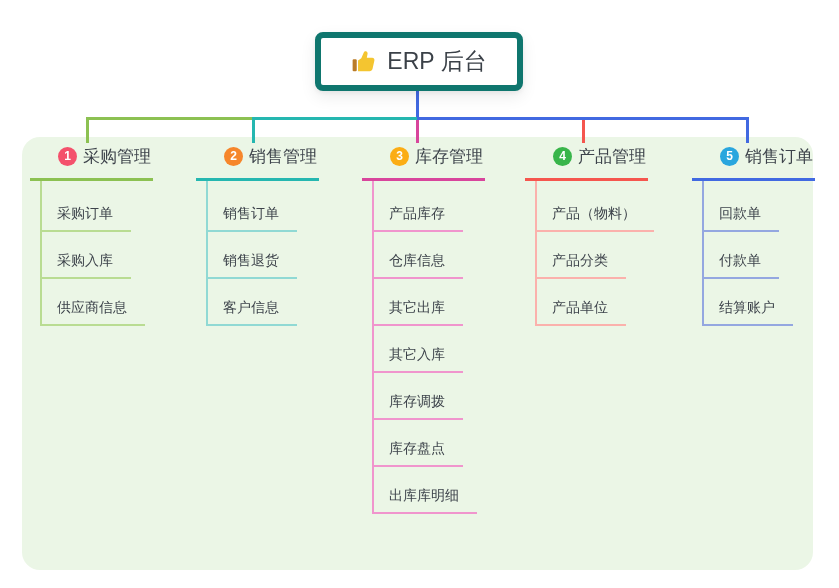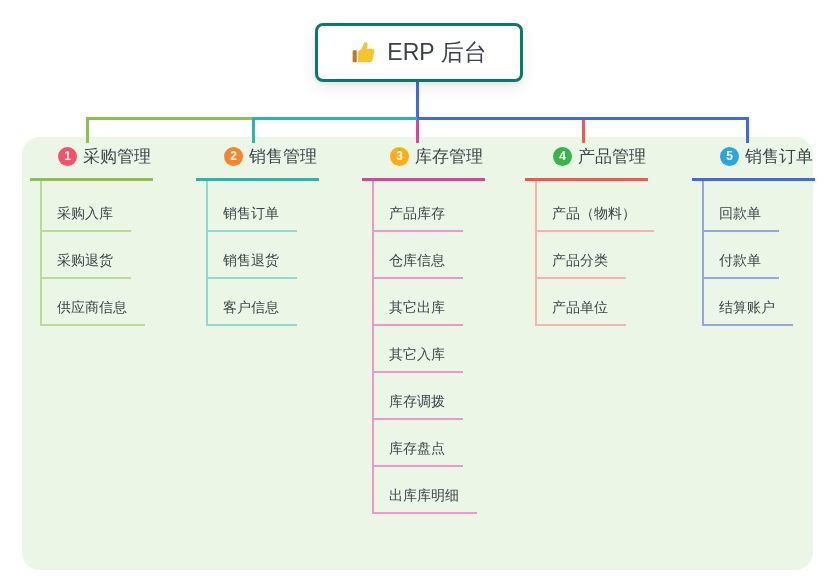--- a/index.html
+++ b/index.html
@@ -25,25 +25,25 @@
     width: 791px;
     height: 433px;
     background: #ebf6e6;
     border-radius: 18px;
   }
 
   
   .root-node {
     position: absolute;
     left: 315px;
-    top: 23px;
+    top: 32px;
     width: 208px;
     height: 59px;
     background: #ffffff;
-    border: 3px solid #0f766e;
+    border: 6px solid #0f766e;
     border-radius: 8px;
     box-shadow: 0 2px 4px rgba(0,0,0,0.05), 0 6px 16px rgba(0,0,0,0.08);
     display: flex;
     align-items: center;
     justify-content: center;
     gap: 10px;
     font-size: 23px;
     color: #3b4148;
     cursor: default;
   }
@@ -130,22 +130,22 @@
     <span>ERP 后台</span>
   </div>
 
   <div id="branches">
   <div class="branch" style="left: 30px; --line: #8cc152; --child-line: #b9dc92; --badge: #f4516c;">
     <div class="branch-header">
       <span class="badge">1</span>
       <span>采购管理</span>
     </div>
     <div class="children">
+          <div class="child">采购订单</div>
           <div class="child">采购入库</div>
-          <div class="child">采购退货</div>
           <div class="child">供应商信息</div>
         </div>
   </div>
 
   <div class="branch" style="left: 196px; --line: #25b7b0; --child-line: #90d9d4; --badge: #f6862b;">
     <div class="branch-header">
       <span class="badge">2</span>
       <span>销售管理</span>
     </div>
     <div class="children">

